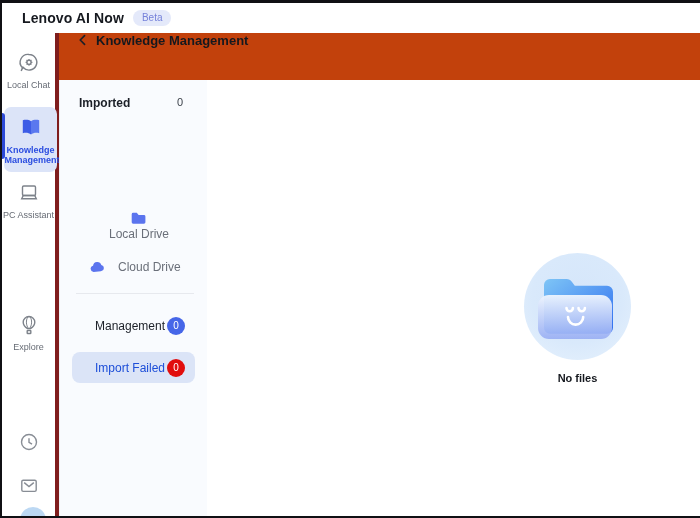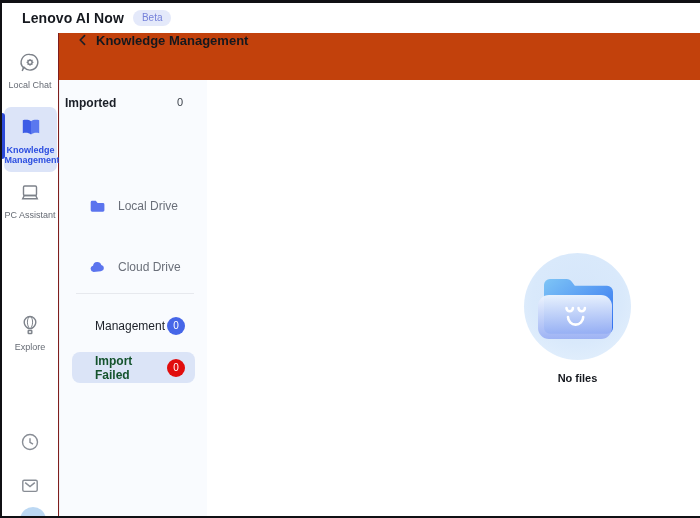--- a/index.html
+++ b/index.html
@@ -13,50 +13,50 @@
 
   
   .titlebar { height:30px; display:flex; align-items:center; padding-left:20px; background:#ffffff; flex:0 0 auto; }
   .app-title { font-size:14px; font-weight:700; color:#16191f; letter-spacing:.1px; }
   .beta-pill { margin-left:9px; background:#e4e9fa; color:#7682da; font-size:10px; line-height:16px; padding:0 9px; border-radius:9px; }
 
   
   .body-row { flex:1; display:flex; min-height:0; }
 
   
-  .sidebar { width:57px; flex:0 0 auto; background:#ffffff; border-right:1px solid #7f1d1d; position:relative; }
+  .sidebar { width:57px; flex:0 0 auto; background:#ffffff; border-right:4px solid #7f1d1d; position:relative; }
   .nav-item { position:absolute; left:0; width:100%; display:flex; flex-direction:column; align-items:center; cursor:pointer; }
   .nav-item .nicon { width:26px; height:26px; display:flex; align-items:center; justify-content:center; }
   .nav-label { font-size:9px; color:#666b74; margin-top:4px; text-align:center; line-height:10px; }
   .nav-item.active { background:#dce4f8; border-radius:7px; left:2px; width:53px; padding:8px 0 7px; }
   .nav-item.active .nav-label { color:#2b4de0; font-weight:700; }
   .active-bar { position:absolute; left:-2px; top:6px; width:3px; height:46px; background:#2c49d8; border-radius:0 3px 3px 0; }
   .side-avatar { position:absolute; top:474px; left:18px; width:26px; height:26px; border-radius:50%; background:#bcd8f3; }
 
   
   .right-col { flex:1; display:flex; flex-direction:column; min-width:0; }
   .page-header { height:47px; flex:0 0 auto; background:#c2410c; display:flex; align-items:flex-start; padding-left:17px; }
   .back-btn { display:flex; align-items:center; cursor:pointer; margin-right:6px; }
   .page-title { font-size:13px; font-weight:700; color:#15181e; }
 
   .content-row { flex:1; display:flex; min-height:0; }
 
   
   .panel { width:148px; flex:0 0 auto; background:#f9fbfe; border-left:1px solid #eef0f4; position:relative; }
-  .imported-row { position:absolute; top:16px; left:5px; right:24px; display:flex; justify-content:space-between; }
+  .imported-row { position:absolute; top:16px; left:19px; right:24px; display:flex; justify-content:space-between; }
   .imported-label { font-size:12px; font-weight:700; color:#1b1f27; }
   .imported-count { font-size:11px; color:#3a3f48; }
   .drive-item { position:absolute; left:19px; right:8px; height:28px; display:flex; align-items:center; cursor:pointer; }
   .drive-item .dicon { width:17px; height:17px; margin:0 12px 0 10px; display:flex; align-items:center; justify-content:center; }
   .drive-label { font-size:12px; color:#6a6f79; }
   .panel-divider { position:absolute; top:213px; left:16px; right:13px; height:1px; background:#e7e9ee; }
   .filter-item { position:absolute; left:12px; right:12px; height:31px; display:flex; align-items:center; padding:0 10px 0 23px; cursor:pointer; border-radius:8px; }
   .filter-item.selected { background:#dbe4f7; }
   .filter-label { font-size:12px; color:#1b1f27; flex:1; }
-  .filter-item.selected .filter-label { color:#14532d; font-weight:700; }
+  .filter-item.selected .filter-label { color:#1d4ed8; font-weight:400; }
   .count-badge { width:18px; height:18px; border-radius:50%; color:#ffffff; font-size:10px; display:flex; align-items:center; justify-content:center; flex:0 0 auto; }
 
   
   .main { flex:1; background:#ffffff; position:relative; min-width:0; }
   .empty-circle { position:absolute; left:317px; top:173px; width:107px; height:107px; border-radius:50%;
     background:radial-gradient(circle at 50% 42%, #d5e6fa 0%, #d9e9fb 55%, #e7f2fd 100%); }
   .empty-folder { position:absolute; left:11px; top:15px; }
   .empty-text { position:absolute; top:292px; left:317px; width:107px; text-align:center; font-size:11px; font-weight:700; color:#15181e; }
 
   svg { display:block; }
@@ -162,21 +162,21 @@
 
       <div class="content-row">
 
         <div class="panel">
 
           <div class="imported-row">
             <span class="imported-label">Imported</span>
             <span class="imported-count">0</span>
           </div>
 
-          <div class="drive-item" style="top:112px;">
+          <div class="drive-item" style="top:130px;flex-direction:column;">
             <span class="dicon">
               <svg width="17" height="17" viewBox="0 0 16 16">
                 <path d="M1.6 4.1A1.4 1.4 0 0 1 3 2.7h3.4l1.7 1.9h5A1.4 1.4 0 0 1 14.5 6v5.6A1.4 1.4 0 0 1 13.1 13H3a1.4 1.4 0 0 1-1.4-1.4z" fill="#5b74ee"></path>
               </svg>
             </span>
             <span class="drive-label">Local Drive</span>
           </div>
 
           <div class="drive-item" style="top:173px;">
             <span class="dicon">

